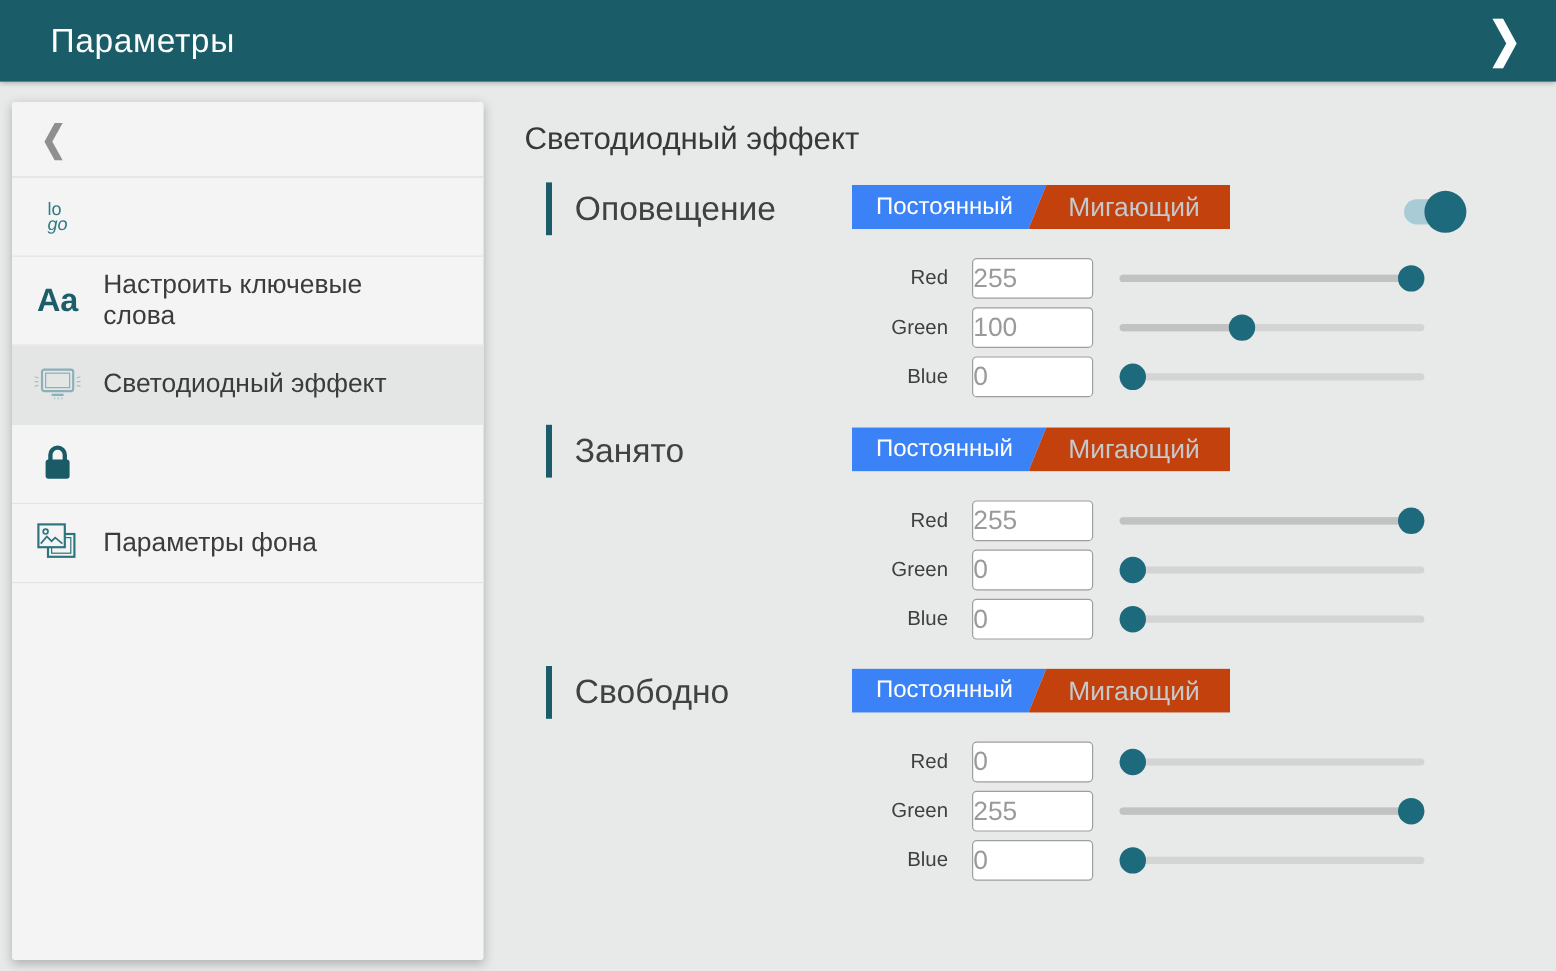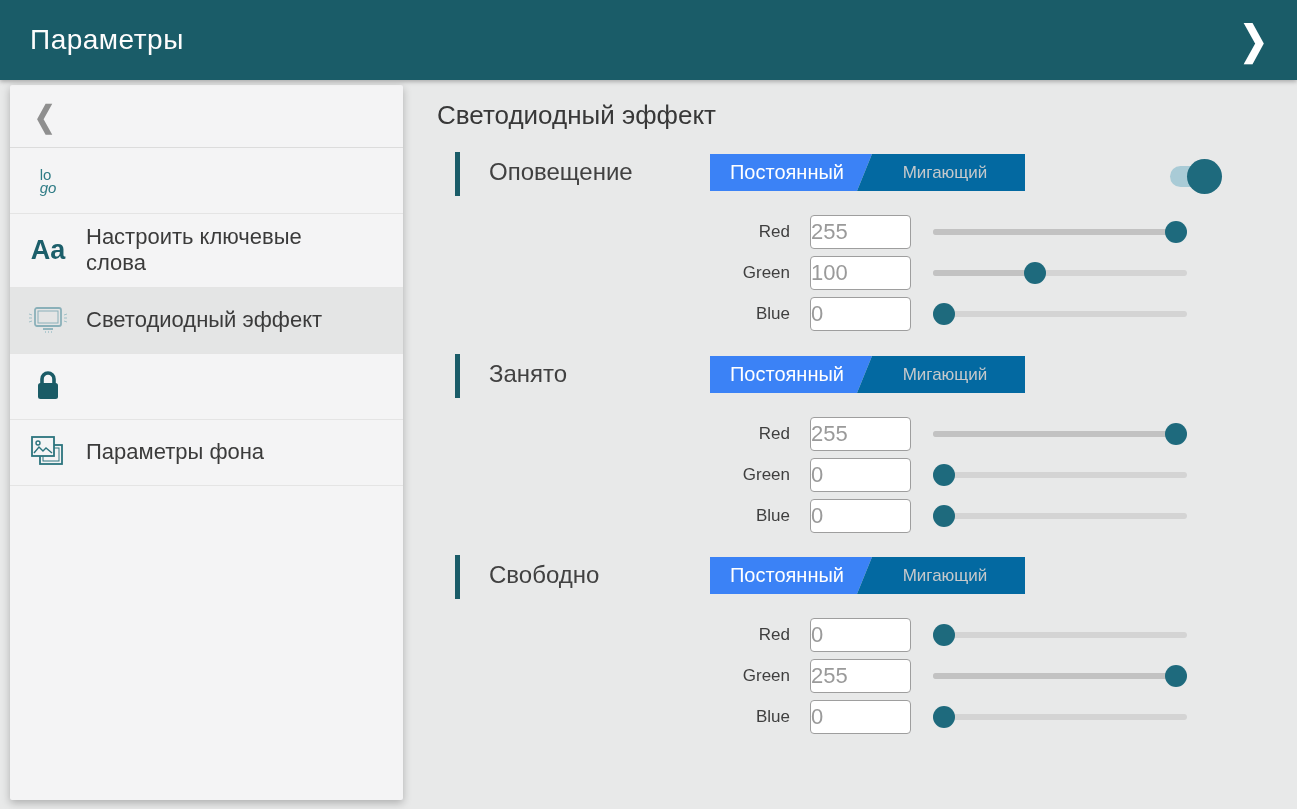--- a/index.html
+++ b/index.html
@@ -6,23 +6,23 @@
   html,body { width:1297px; height:809px; }
   body {
     font-family:"Liberation Sans", sans-serif;
     background:#e8e9e9;
     position:relative;
     overflow:hidden;
   }
 
   
   .app-header {
-    position:absolute; left:0; top:0; width:1297px; height:80px;
+    position:absolute; left:0; top:0; width:1297px; height:68px;
     background:#1a5c68; display:flex; align-items:center;
-    padding:0 26px 0 30px; box-shadow:0 2px 4px rgba(0,0,0,.25); z-index:5;
+    padding:0 26px 0 42px; box-shadow:0 2px 4px rgba(0,0,0,.25); z-index:5;
   }
   .app-title { color:#fdfdfd; font-size:28px; letter-spacing:.5px; flex:1; }
   .header-forward { color:#ffffff; font-size:40px; font-weight:bold; cursor:pointer;
     transform:scaleX(.85); line-height:1; }
 
   
   .sidebar {
     position:absolute; left:10px; top:85px; width:393px; height:715px;
     background:#f4f4f5; box-shadow:0 3px 9px rgba(0,0,0,.25); border-radius:2px;
     z-index:2;
@@ -43,31 +43,31 @@
   
   .logo-icon { color:#2e7b85; font-size:15px; line-height:13px; font-weight:normal; }
   .logo-icon .l2 { margin-left:0;font-style:italic; }
   .keywords-icon { color:#1b5e6a; font-size:27px; font-weight:bold; }
 
   
   .main-title { position:absolute; left:437px; top:100px; font-size:26px; color:#383838; }
 
   .section { position:absolute; left:455px; width:790px; height:195px; }
   .accent-bar { position:absolute; left:0; top:2px; width:5px; height:44px; background:#1a5c68; }
-  .sec-label { position:absolute; left:34px; top:8px; font-size:24px; color:#414141; }
+  .sec-label { position:absolute; left:24px; top:8px; font-size:28px; color:#414141; }
 
   .segmented { position:absolute; left:255px; top:4px; height:37px; display:flex; }
   .seg-on {
     width:162px; background:#3b82f6; color:#ffffff; font-size:20px;
     display:flex; align-items:center; justify-content:center;
     clip-path:polygon(0 0, 100% 0, calc(100% - 15px) 100%, 0 100%);
     padding-right:8px; cursor:pointer;
   }
   .seg-off {
-    width:168px; margin-left:-15px; background:#0369a1; color:#c6c9cb; font-size:17px;
+    width:168px; margin-left:-15px; background:#c2410c; color:#c6c9cb; font-size:22px;
     display:flex; align-items:center; justify-content:center;
     clip-path:polygon(15px 0, 100% 0, 100% 100%, 0 100%);
     padding-left:8px; cursor:pointer;text-align:center;
   }
 
   .switch { position:absolute; left:715px; top:9px; width:52px; height:36px; cursor:pointer; }
   .switch-track { position:absolute; left:0; top:7px; width:44px; height:21px; border-radius:11px; background:#a9cbd6; }
   .switch-knob { position:absolute; left:0; top:0; width:35px; height:35px; border-radius:50%; background:#1e6a7d; }
   .switch.on .switch-knob { left:17px; }
 

